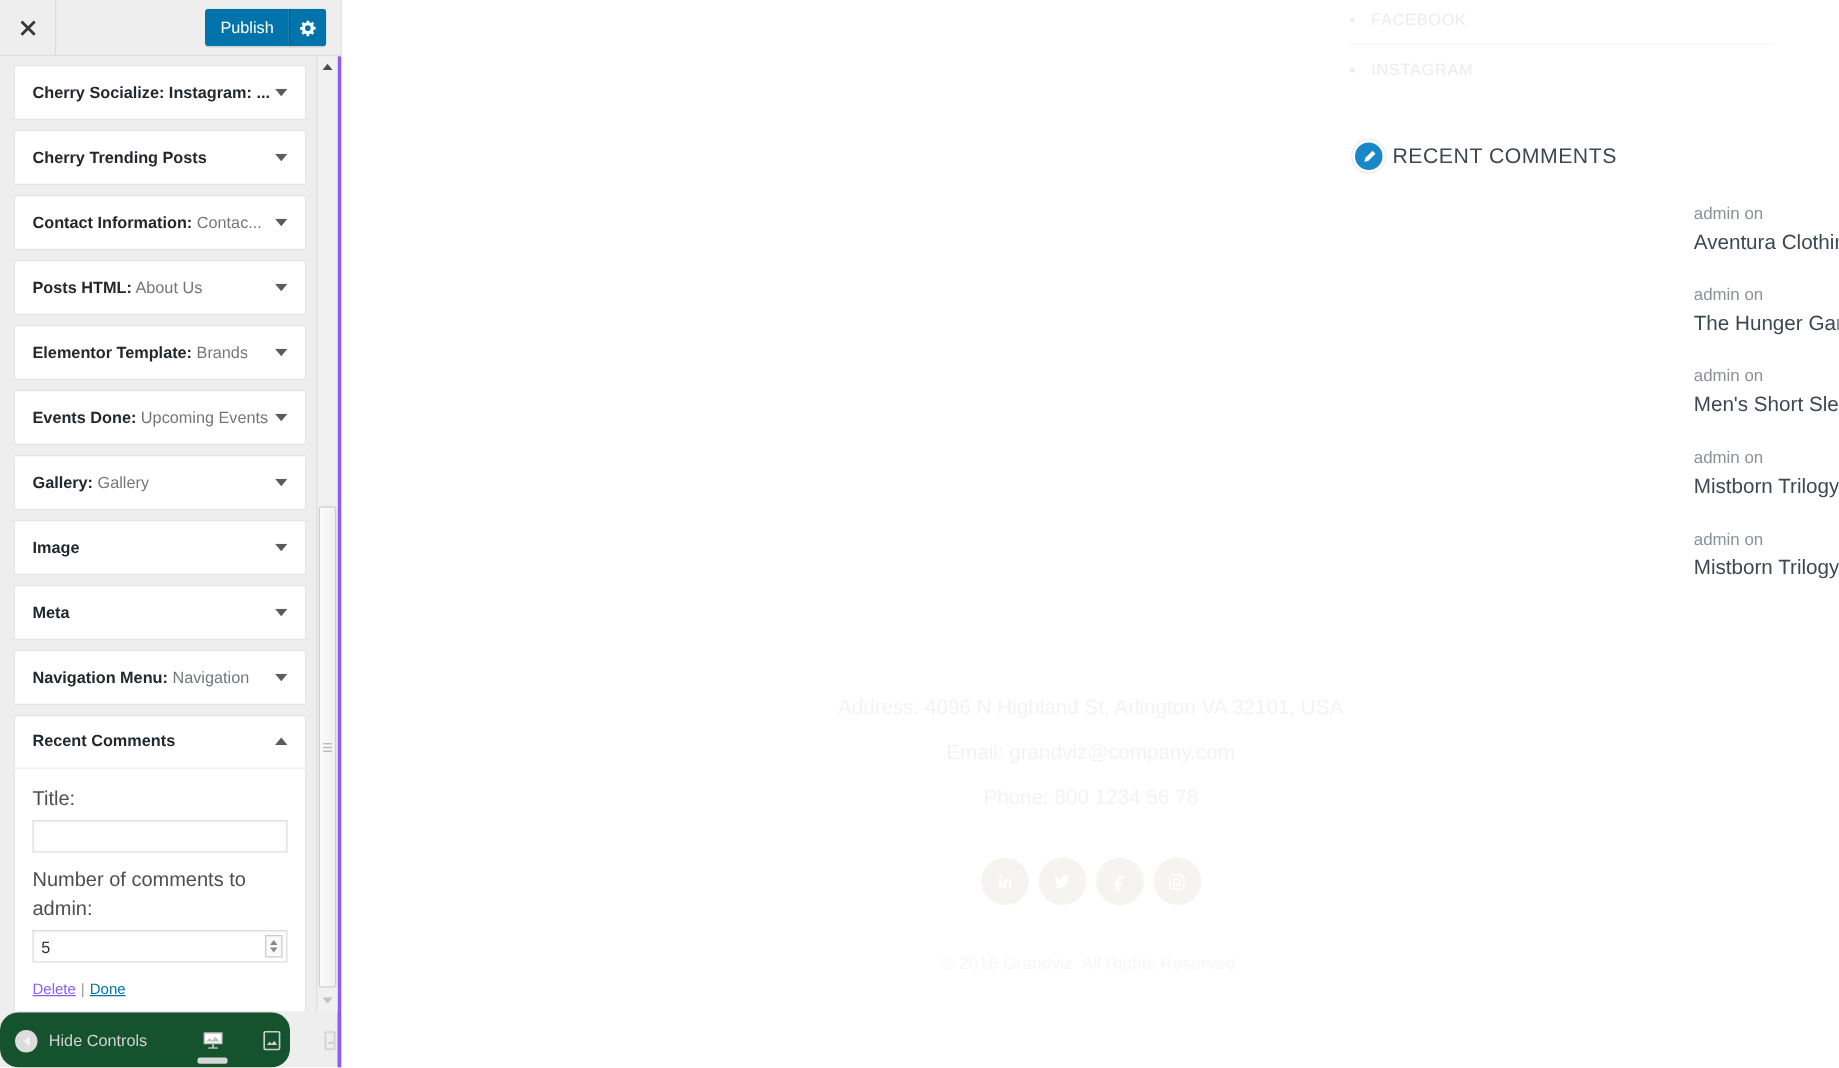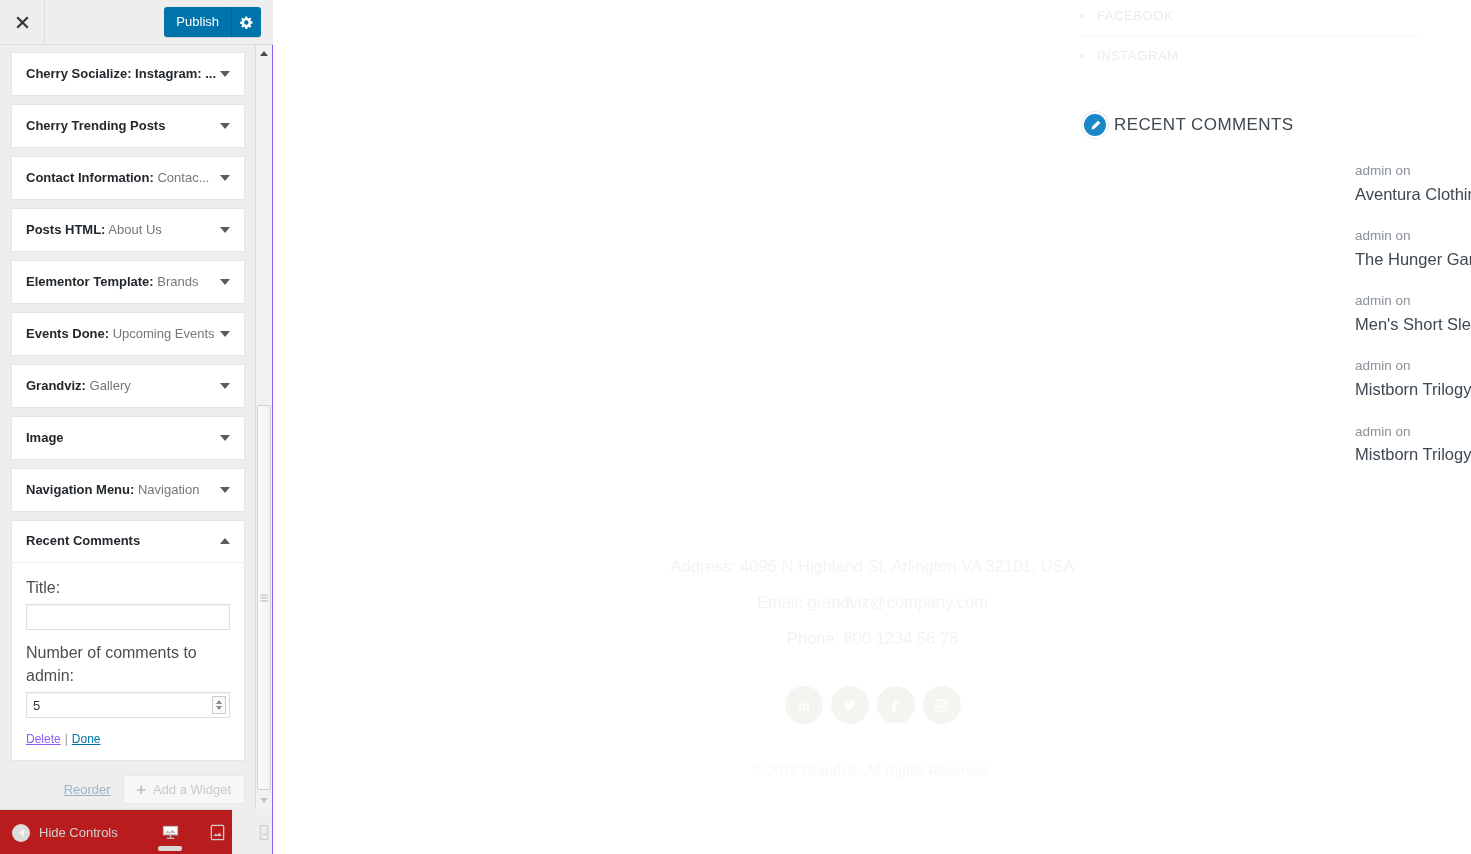--- a/index.html
+++ b/index.html
@@ -11,21 +11,21 @@
     -webkit-font-smoothing: antialiased;
   }
 
   #app { position: relative; width: 1471px; height: 854px; }
 
   
   #customizer {
     position: absolute; left: 0; top: 0;
     width: 273px; height: 854px;
     background: #eeeeee;
-    border-right: 1px solid #8b5cf6;
+    border-right: 3px solid #8b5cf6;
   }
 
   
   .cz-header {
     position: absolute; left: 0; top: 0;
     width: 273px; height: 45px;
     background: #eeeeee;
     border-bottom: 1px solid #dddddd;
   }
   .cz-close {
@@ -222,22 +222,23 @@
     width: 7px; height: 7px;
   }
   .sb-grip span {
     display: block; height: 1px; background: #b4b4b4; margin-bottom: 2px;
   }
 
   
   .cz-footer {
     position: absolute; left: 0; bottom: 0;
     width: 232px; height: 45px;
-    background: #b91c1c;
+    background: #14532d;
     border-top: 1px solid #dddddd;
+    border-radius: 15px;
   }
   .hide-controls {
     position: absolute; left: 12px; top: 0; height: 45px;
     display: flex; align-items: center; gap: 9px;
     cursor: pointer;
   }
   .hc-circle {
     width: 18px; height: 18px; border-radius: 50%;
     background: #dcdcdc;
     display: flex; align-items: center; justify-content: center;
@@ -450,40 +451,50 @@
             <span class="widget-arrow">
               <svg width="10" height="7" viewBox="0 0 10 7">
                   <path d="M0 0h10L5 6z" fill="#5b5b5b"></path>
                 </svg>
             </span>
           </div>
         </div>
 
         <div class="widget">
           <div class="widget-top">
-            <div class="widget-title"><span>Grandviz:</span><span class="wt-sub"> Gallery</span></div>
+            <div class="widget-title"><span>Gallery:</span><span class="wt-sub"> Gallery</span></div>
             <span class="widget-arrow">
               <svg width="10" height="7" viewBox="0 0 10 7">
                   <path d="M0 0h10L5 6z" fill="#5b5b5b"></path>
                 </svg>
             </span>
           </div>
         </div>
 
         <div class="widget">
           <div class="widget-top">
             <div class="widget-title"><span>Image</span><span class="wt-sub"></span></div>
             <span class="widget-arrow">
               <svg width="10" height="7" viewBox="0 0 10 7">
                   <path d="M0 0h10L5 6z" fill="#5b5b5b"></path>
                 </svg>
             </span>
           </div>
         </div>
 
+        <div class="widget">
+          <div class="widget-top">
+            <div class="widget-title"><span>Meta</span><span class="wt-sub"></span></div>
+            <span class="widget-arrow">
+              <svg width="10" height="7" viewBox="0 0 10 7">
+                  <path d="M0 0h10L5 6z" fill="#5b5b5b"></path>
+                </svg>
+            </span>
+          </div>
+        </div>
 
         <div class="widget">
           <div class="widget-top">
             <div class="widget-title"><span>Navigation Menu:</span><span class="wt-sub"> Navigation</span></div>
             <span class="widget-arrow">
               <svg width="10" height="7" viewBox="0 0 10 7">
                   <path d="M0 0h10L5 6z" fill="#5b5b5b"></path>
                 </svg>
             </span>
           </div>

